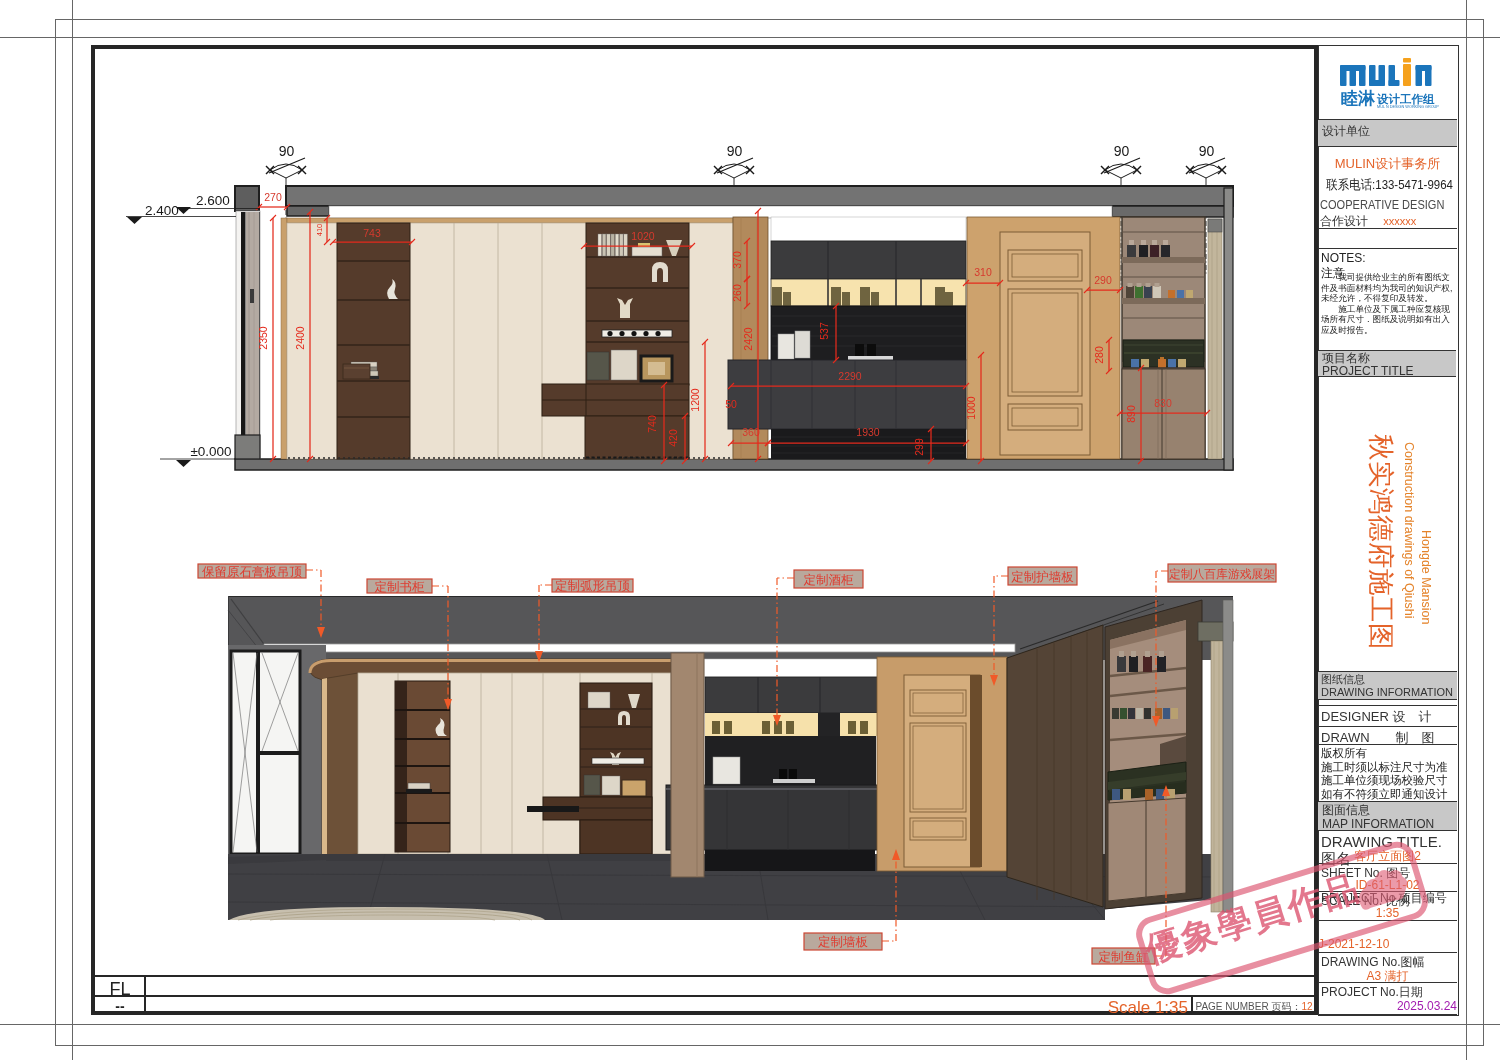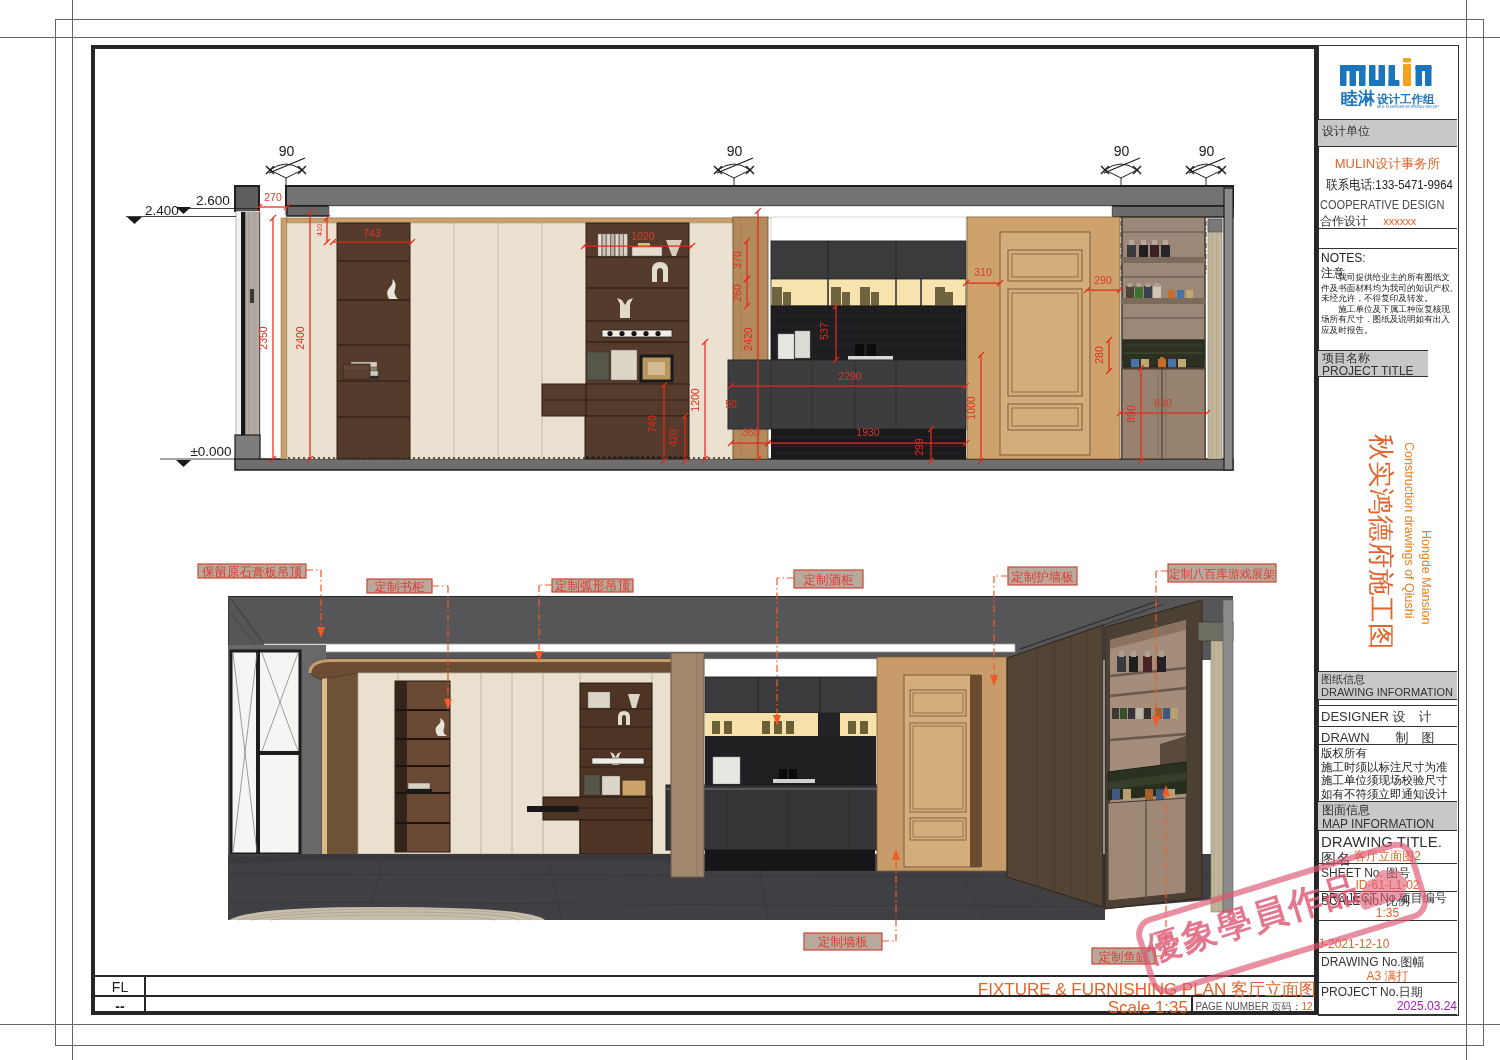--- a/index.html
+++ b/index.html
@@ -11,23 +11,22 @@
 <div class="abs" style="left:0px;top:36.5px;width:1500px;height:1px;background:#666"></div>
 <div class="abs" style="left:0px;top:1023.5px;width:1500px;height:1px;background:#666"></div>
 <div class="abs" style="left:71.5px;top:0px;width:1px;height:1060px;background:#666"></div>
 <div class="abs" style="left:1465.5px;top:0px;width:1px;height:1060px;background:#666"></div>
 <div class="abs" style="left:55px;top:19px;width:1427px;height:1025px;border:1px solid #666"></div>
 <div class="abs" style="left:91px;top:45px;width:1227px;height:970px;border:4px solid #262626;box-sizing:border-box"></div>
 <div class="abs" style="left:95px;top:975.0px;width:1219px;height:2px;background:#262626"></div>
 <div class="abs" style="left:95px;top:995.0px;width:1219px;height:2px;background:#262626"></div>
 <div class="abs" style="left:144.0px;top:976px;width:2px;height:39px;background:#262626"></div>
 <div class="abs" style="left:1191.0px;top:996px;width:2px;height:19px;background:#262626"></div>
-<div class="abs" style="left:95px;top:979px;width:50px;height:15px;font-size:14px;color:#222;text-align:center">FL</div>
+<div class="abs" style="left:95px;top:979px;width:50px;height:15px;font-size:18px;color:#222;text-align:center">FL</div>
 <div class="abs" style="left:95px;top:998px;width:50px;height:15px;font-size:14px;color:#222;text-align:center;font-weight:bold">--</div>
-<div class="abs" style="left:400px;top:978px;width:916px;height:16px;font-size:17px;color:#e4632a;text-align:right">FIXTURE &amp; FURNISHING PLAN 客厅立面图</div>
 <div class="abs" style="left:900px;top:998px;width:288px;height:16px;font-size:17px;color:#e4632a;text-align:right">Scale 1:35</div>
 <div class="abs" style="left:1192px;top:1000px;width:124px;height:14px;font-size:10px;color:#555;text-align:center;white-space:nowrap">PAGE NUMBER 页码：<span style="color:#e4632a">12</span></div>
 <div class="abs" style="left:1318px;top:45px;width:139px;height:969px;border:1px solid #333;background:#fff"></div>
 <svg class="abs" style="left:1340px;top:58px" width="100" height="52" viewBox="0 0 100 52">
 <g fill="#1b75bb">
 <rect x="0" y="7" width="6.5" height="21" rx="1"></rect>
         <rect x="9.5" y="7" width="6.5" height="21" rx="1"></rect>
         <rect x="19" y="7" width="6.5" height="21" rx="1"></rect>
         <rect x="0" y="7" width="25.5" height="6" rx="2"></rect>
 <rect x="29" y="7" width="6.5" height="21" rx="1"></rect>
@@ -51,21 +50,21 @@
       <div style="padding:1px 4px;font-size:12px;color:#333;line-height:21px;white-space:nowrap">设计单位<br>DESIGN UNIT</div>
     </div>
 <div class="abs" style="left:1318px;top:155px;width:139px;text-align:center;font-size:13px;color:#e4632a">MULIN设计事务所</div>
 <div class="abs" style="left:1318px;top:176px;width:139px;text-align:center;font-size:13px;color:#222;white-space:nowrap;transform:scaleX(0.88);transform-origin:50% 50%">联系电话:133-5471-9964</div>
 <div class="abs" style="left:1320px;top:197px;width:139px;font-size:13px;color:#4a4a4a;white-space:nowrap;transform:scaleX(0.85);transform-origin:0 50%">COOPERATIVE DESIGN</div>
 <div class="abs" style="left:1320px;top:213px;width:139px;font-size:12px;color:#333">合作设计　 <span style="color:#e4632a;font-size:11px">xxxxxx</span></div>
 <div class="abs" style="left:1318px;top:227.5px;width:139px;height:1px;background:#333"></div>
 <div class="abs" style="left:1318px;top:247.5px;width:139px;height:1px;background:#333"></div>
 <div class="abs" style="left:1321px;top:251px;width:134px;font-size:12px;color:#222">NOTES:<br>注意</div>
 <div class="abs" style="left:1321px;top:272px;width:135px;font-size:8.6px;line-height:10.6px;color:#222">　　我司提供给业主的所有图纸文件及书面材料均为我司的知识产权,未经允许，不得复印及转发。<br>　　施工单位及下属工种应复核现场所有尺寸．图纸及说明如有出入应及时报告。</div>
-<div class="abs" style="left:1318px;top:350px;width:110px;height:27px;background:#c8c8c8;border-top:1px solid #333;border-bottom:1px solid #333;box-sizing:border-box;overflow:hidden">
+<div class="abs" style="left:1318px;top:350px;width:138px;height:27px;background:#c8c8c8;border-top:1px solid #333;border-bottom:1px solid #333;box-sizing:border-box;overflow:hidden">
       <div style="padding:1px 4px;font-size:12px;color:#333;line-height:13px;white-space:nowrap">项目名称<br>PROJECT TITLE</div>
     </div>
 <div class="abs" style="left:1399px;top:434px;transform:rotate(90deg);transform-origin:0 0;font-size:26.5px;letter-spacing:0.5px;color:#e4632a;white-space:nowrap">秋实鸿德府施工图</div>
 <div class="abs" style="left:1416px;top:442px;transform:rotate(90deg);transform-origin:0 0;font-size:12.5px;color:#e4832a;white-space:nowrap">Construction drawings of Qiushi</div>
 <div class="abs" style="left:1433px;top:530px;transform:rotate(90deg);transform-origin:0 0;font-size:12.5px;color:#e4832a;white-space:nowrap">Hongde Mansion</div>
 <div class="abs" style="left:1318px;top:671px;width:139px;height:29px;background:#c8c8c8;border-top:1px solid #333;border-bottom:1px solid #333;box-sizing:border-box;overflow:hidden">
       <div style="padding:1px 3px;font-size:11px;color:#333;line-height:13px;white-space:nowrap">图纸信息<br>DRAWING INFORMATION</div>
     </div>
 <div class="abs" style="left:1318px;top:704.5px;width:139px;height:1px;background:#333"></div>
 <div class="abs" style="left:1321px;top:708px;width:134px;font-size:13px;color:#333">DESIGNER 设　计</div>

